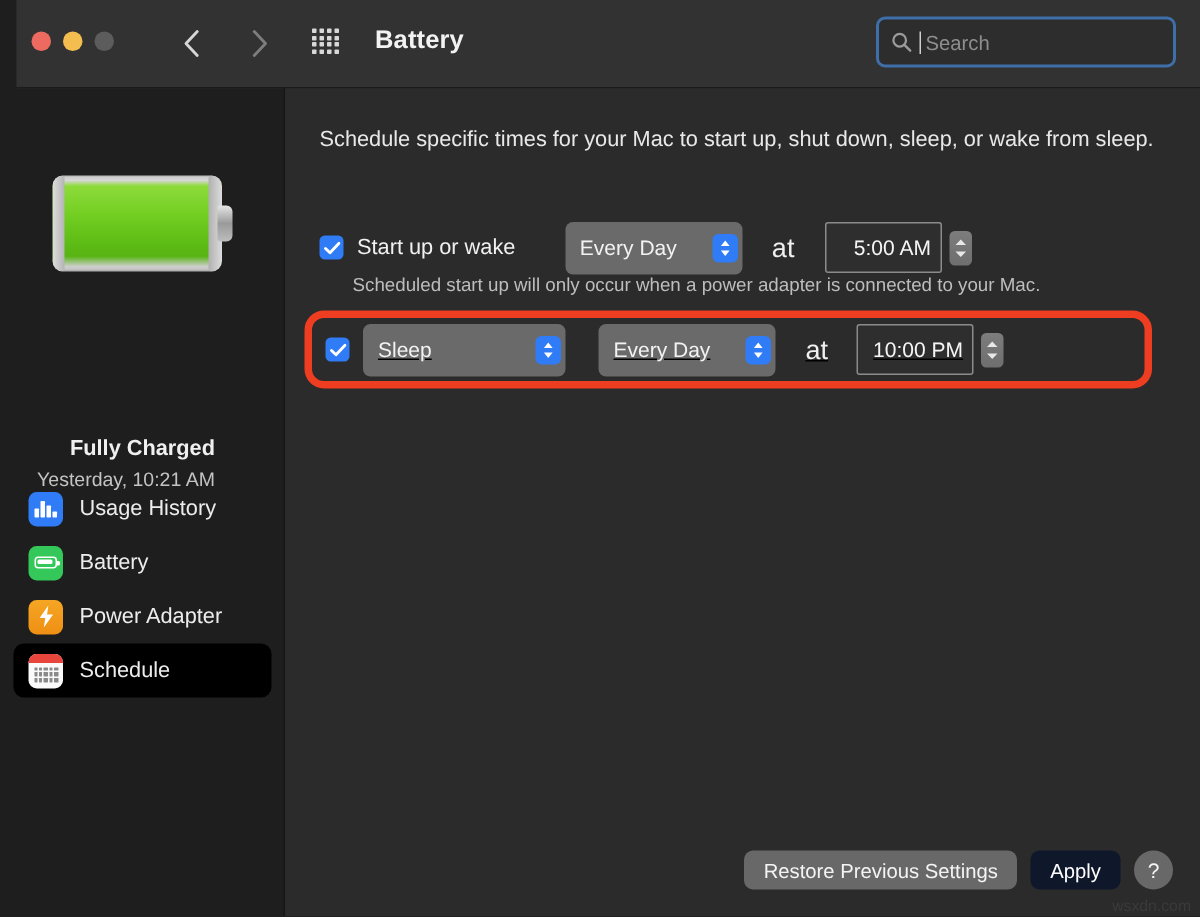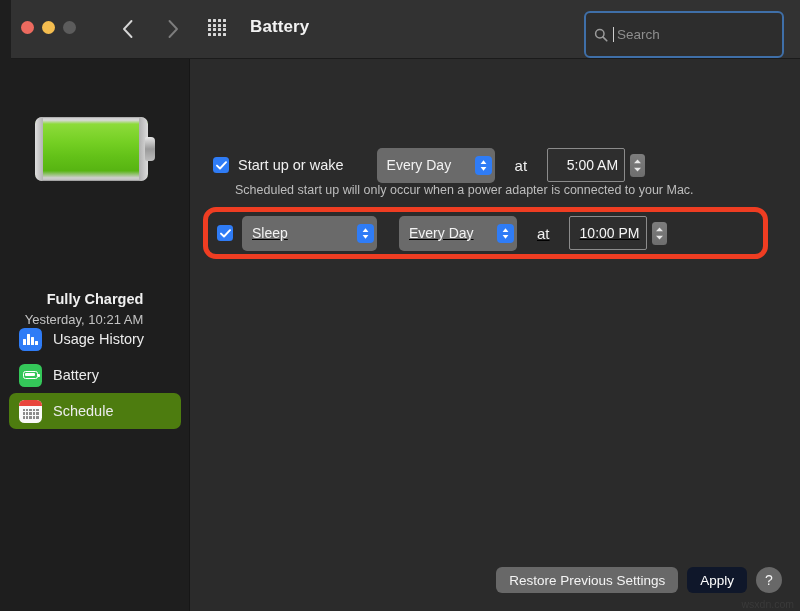--- a/index.html
+++ b/index.html
@@ -96,21 +96,21 @@
     color: #f2f2f2;
     letter-spacing: 0.1px;
   }
 
   
   .search-wrap {
     position: absolute;
     right: 16px;
     top: 11px;
     width: 200px;
-    height: 47px;
+    height: 34px;
     border-radius: 6px;
     border: 2.5px solid #3f6fa8;
     box-sizing: border-box;
     background: #2d2d2d;
     display: flex;
     align-items: center;
     padding: 0 8px;
   }
   .search-icon { flex: 0 0 auto; margin-right: 5px; display: flex; }
   .caret {
@@ -203,21 +203,21 @@
   }
   .side-item {
     position: relative;
     height: 36px;
     border-radius: 7px;
     display: flex;
     align-items: center;
     padding-left: 10px;
     box-sizing: border-box;
   }
-  .side-item.selected { background: #4d7c0f; }
+  .side-item.selected { background: #000000; }
   .side-icon {
     width: 23px; height: 23px;
     border-radius: 5.5px;
     margin-right: 11px;
     flex: 0 0 auto;
     display: flex;
     align-items: center;
     justify-content: center;
     position: relative;
     overflow: hidden;
@@ -343,21 +343,21 @@
     border-radius: 4px;
     background: #2f7cf6;
     display: flex;
     align-items: center;
     justify-content: center;
     margin-left: 12px;
     flex: 0 0 auto;
   }
 
   .at-lbl {
-    font-size: 15px;
+    font-size: 18px;
     color: #f0f0f0;
   }
 
   .timefield {
     height: 22px;
     background: #2e2e2e;
     border: 1px solid #8b8b8b;
     border-radius: 2px;
     box-sizing: border-box;
     display: flex;
@@ -536,20 +536,28 @@
 
       <div class="side-item">
         <span class="side-icon ic-battery">
           <span class="shell">
               <span class="fill"></span>
             </span>
         </span>
         <span class="side-label">Battery</span>
       </div>
 
+      <div class="side-item">
+        <span class="side-icon ic-power">
+          <svg width="12" height="16" viewBox="0 0 12 16">
+            <path d="M7.2 0.6 L1.4 9.0 L5.2 9.0 L4.2 15.4 L10.4 6.6 L6.4 6.6 Z" fill="#ffffff"></path>
+          </svg>
+        </span>
+        <span class="side-label">Power Adapter</span>
+      </div>
 
       <div class="side-item selected">
         <span class="side-icon ic-schedule">
           <span class="cal-top"></span>
           <span class="cal-grid">
             <i></i>
               <i></i>
               <i></i>
               <i></i>
               <i></i>
@@ -566,20 +574,21 @@
           </span>
         </span>
         <span class="side-label">Schedule</span>
       </div>
 
     </div>
   </div>
 
   <div class="content">
 
+    <div class="intro">Schedule specific times for your Mac to start up, shut down, sleep, or wake from sleep.</div>
 
     <div class="row row-startup">
       <span class="cbox">
         <svg width="11" height="9" viewBox="0 0 11 9">
           <path d="M1 4.6 L4 7.5 L10 1.2" fill="none" stroke="#ffffff" stroke-width="1.9" stroke-linecap="round" stroke-linejoin="round"></path>
         </svg>
       </span>
       <span class="cb-label">Start up or wake</span>
 
       <span class="popup" style="width:118px; margin-left:33px;">

